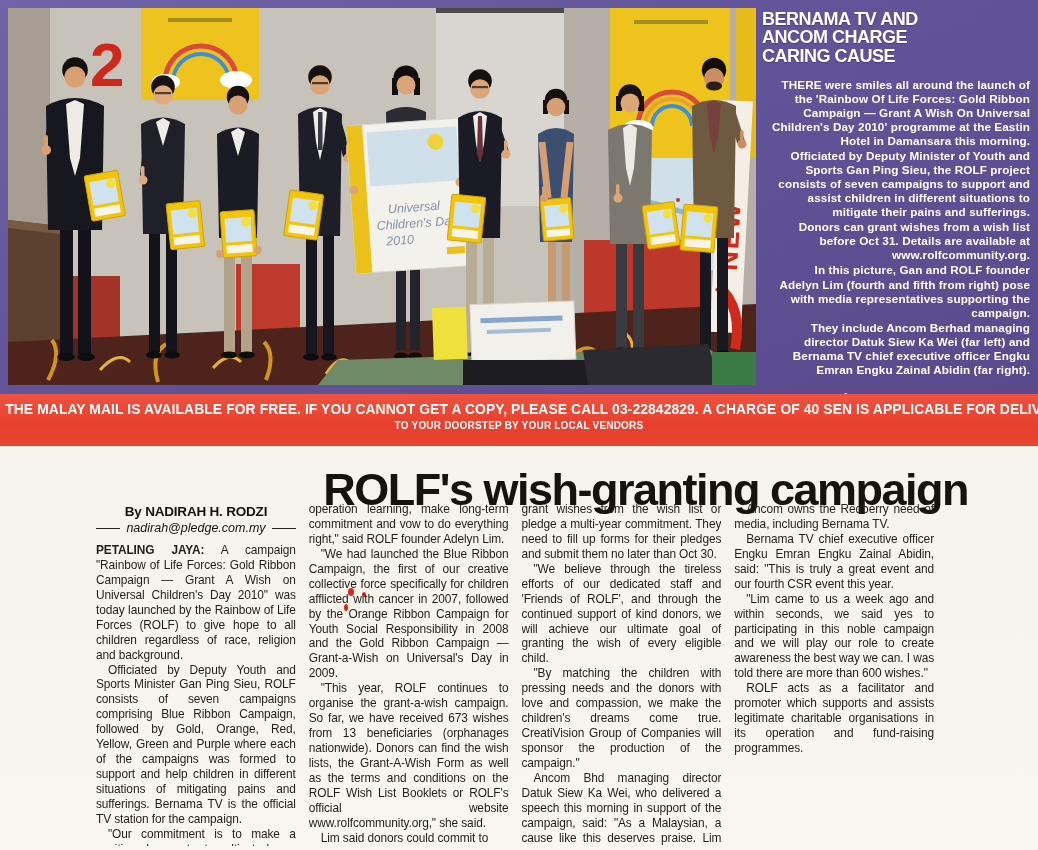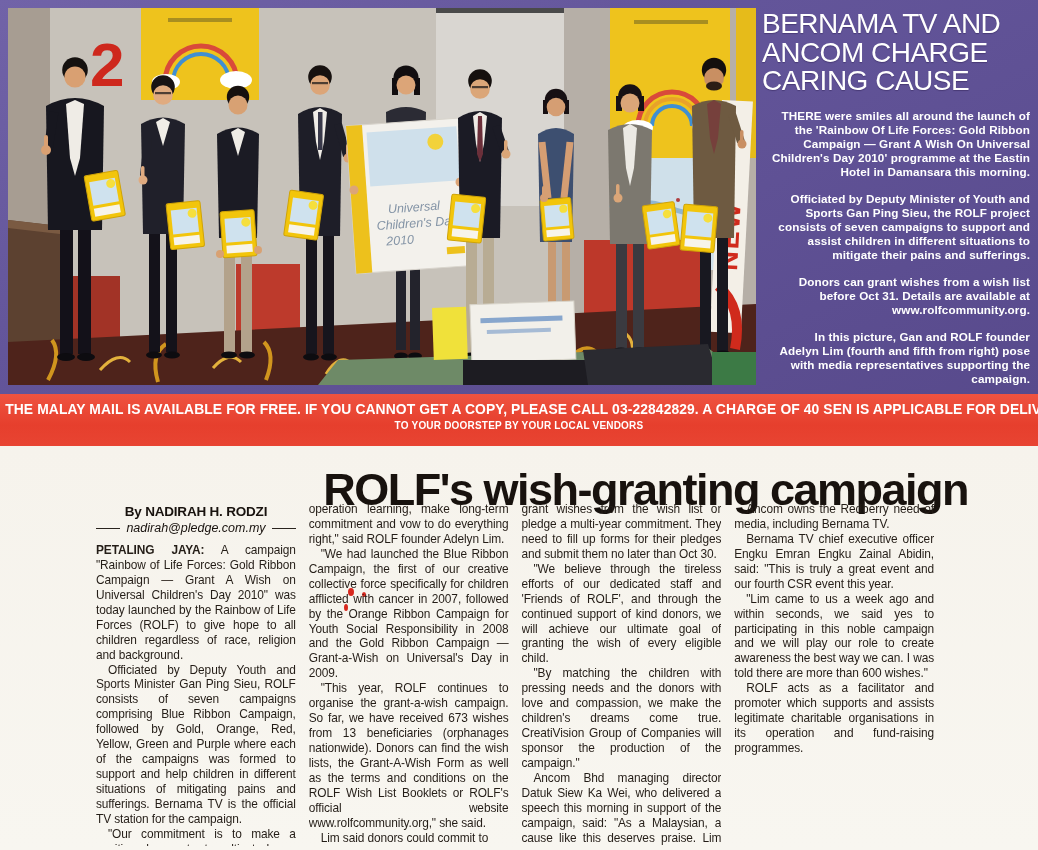--- a/index.html
+++ b/index.html
@@ -9,25 +9,25 @@
 
   
   .top-panel{position:absolute;left:0;top:0;width:1038px;height:394px;
     background:linear-gradient(155deg,#7163a8 0%,#63559a 40%,#584a8c 100%);}
   .photo-frame{position:absolute;left:8px;top:8px;width:748px;height:377px;
     box-shadow:inset 0 0 0 1px rgba(20,10,40,.45);overflow:hidden;background:#c7c2ba;}
   .photo-frame svg{display:block;width:100%;height:100%;}
 
   
   .sidebar{position:absolute;left:762px;top:10px;width:268px;color:#ffffff;}
-  .sb-headline{font-weight:normal;font-size:28px;line-height:1.02;letter-spacing:-.5px;
+  .sb-headline{font-weight:bold;font-size:18px;line-height:1.02;letter-spacing:-.5px;
     text-shadow:0 1px 1px rgba(30,15,60,.35);margin-bottom:13px;}
   .sidebar p{margin:0;font-size:11.7px;line-height:1.2;text-align:right;
     font-weight:bold;letter-spacing:.1px;}
-  .sidebar p + p{text-indent:11px;margin-top:13px;}
+  .sidebar p + p{text-indent:11px;margin-top:1px;}
   .sb-lead{font-weight:bold;}
   .sb-credit{margin-top:14px;font-weight:bold;font-size:14px;text-align:center;
     letter-spacing:.2px;}
 
   
   .notice{position:absolute;left:0;top:394px;width:1038px;height:52px;
     background:linear-gradient(180deg,#ef5340 0%,#e63f2d 60%,#e84432 100%);
     color:#fff;text-align:center;font-weight:bold;}
   .notice .l1{padding-top:7px;font-size:14px;letter-spacing:.1px;white-space:nowrap;
     transform:scaleX(.99);transform-origin:center;}

